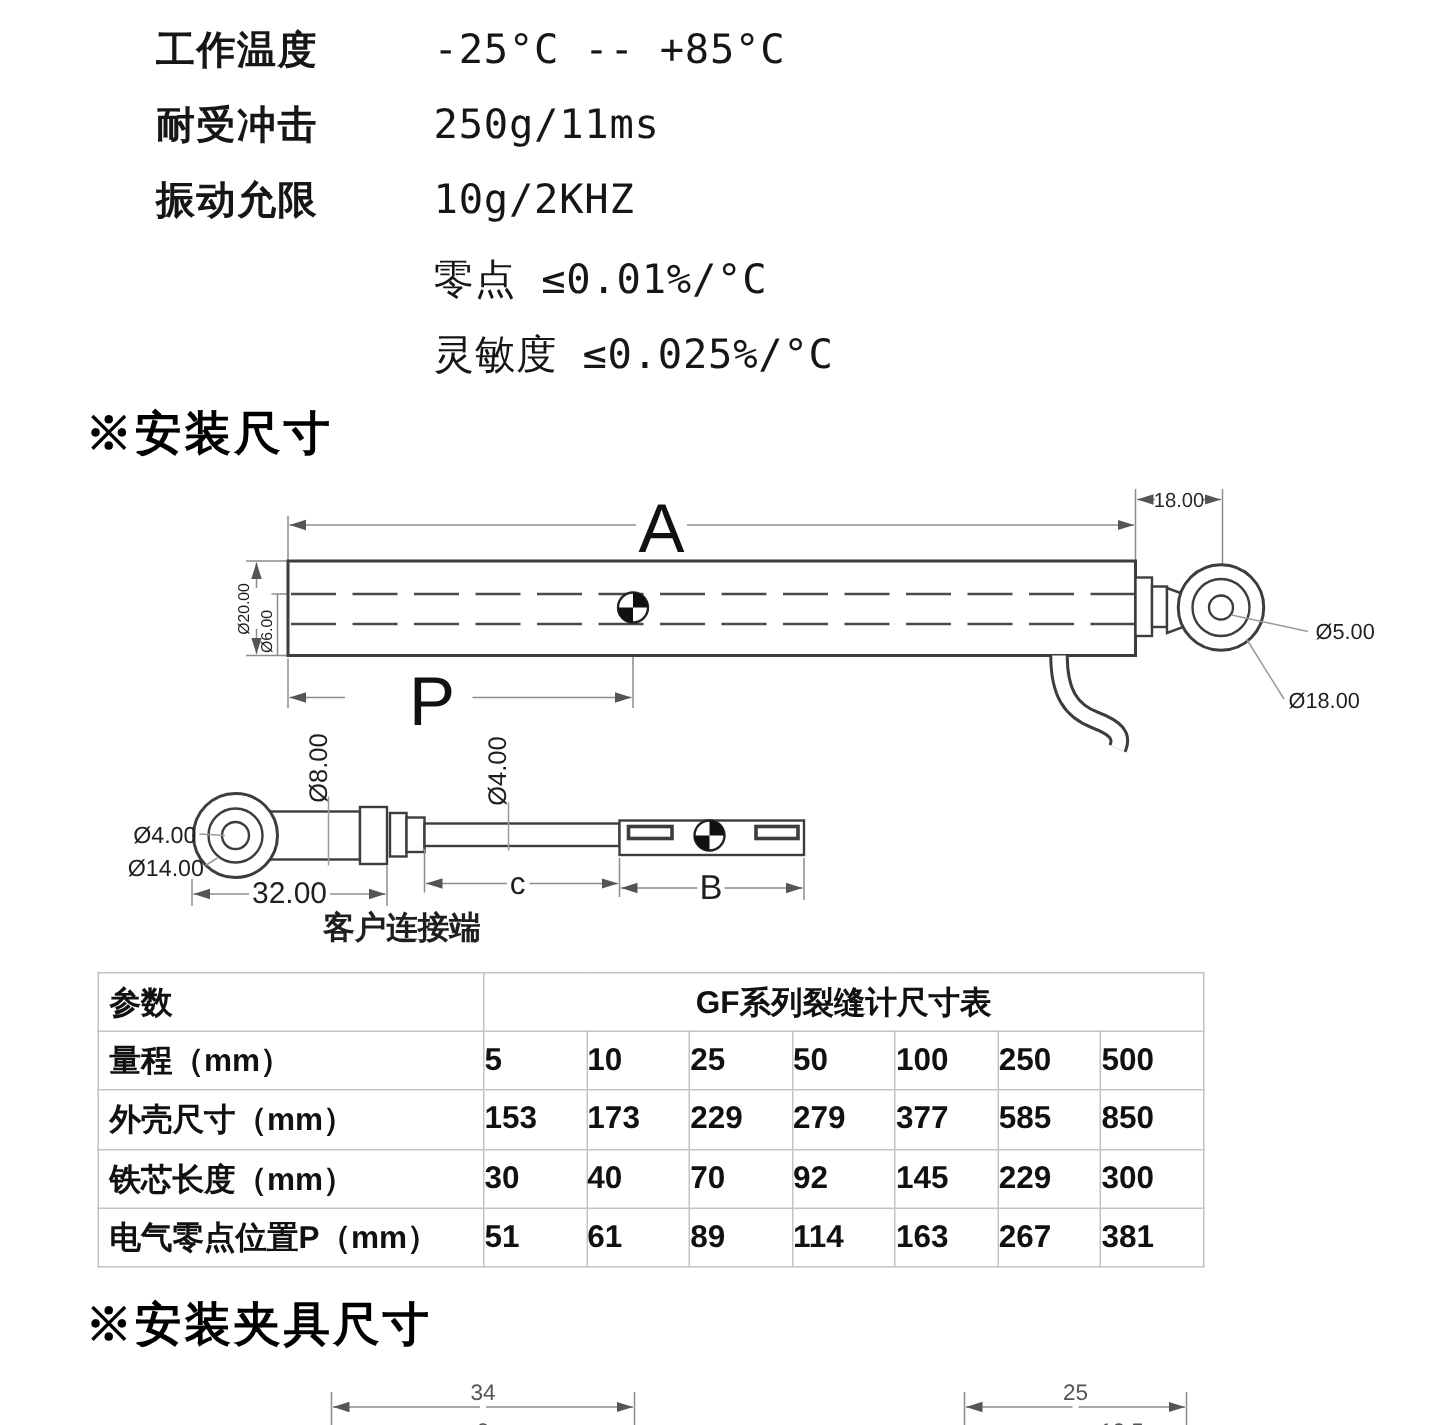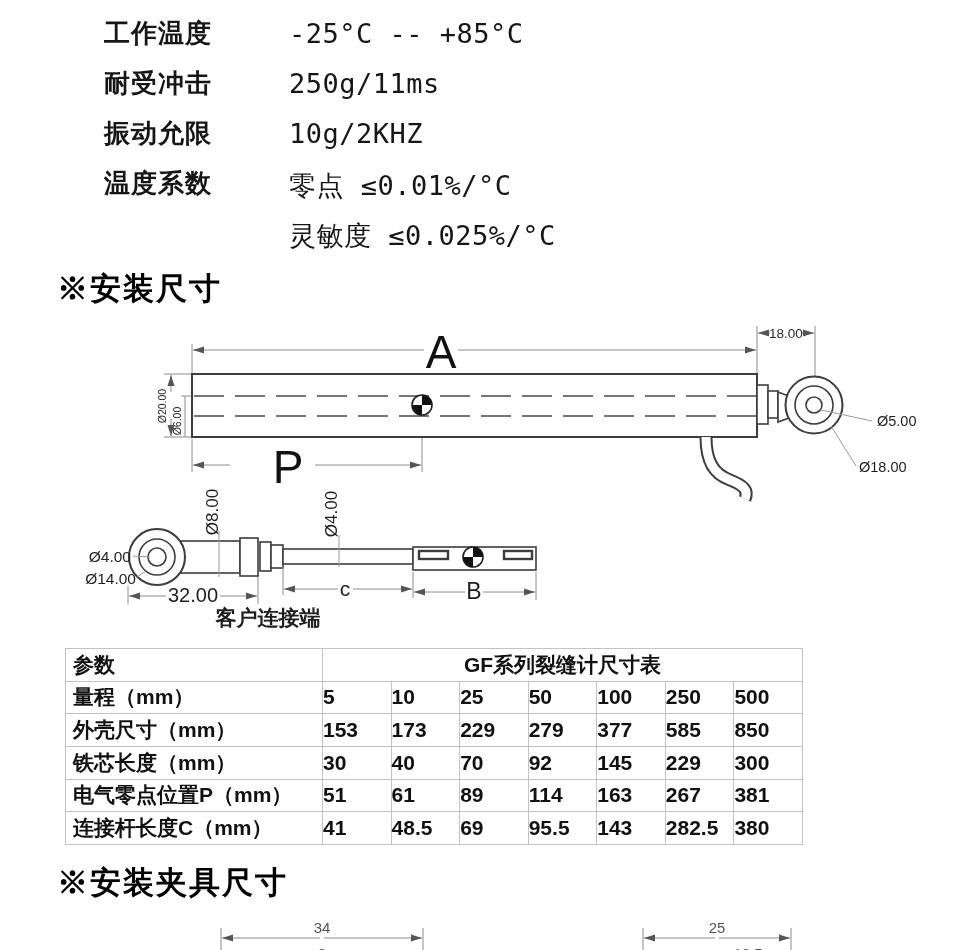--- a/index.html
+++ b/index.html
@@ -57,21 +57,20 @@
   </div>
   <div class="spec-row" style="top:66px">
     <span class="spec-label">耐受冲击</span>
     <span class="spec-value">250g/11ms</span>
   </div>
   <div class="spec-row" style="top:116px">
     <span class="spec-label">振动允限</span>
     <span class="spec-value">10g/2KHZ</span>
   </div>
   <div class="spec-row" style="top:166px">
-    <span class="spec-label">温度系数</span>
     <span class="spec-value">零点  ≤0.01%/°C</span>
   </div>
   <div class="spec-row" style="top:216px">
     <span class="spec-label"></span>
     <span class="spec-value">灵敏度  ≤0.025%/°C</span>
   </div>
 </div>
 
 <h2 class="section-heading" style="top:268px">※安装尺寸</h2>
 
@@ -246,30 +245,20 @@
   <tr>
     <td class="rowlabel">电气零点位置P（mm）</td>
     <td>51</td>
     <td>61</td>
     <td>89</td>
     <td>114</td>
     <td>163</td>
     <td>267</td>
     <td>381</td>
   </tr>
-  <tr>
-    <td class="rowlabel">连接杆长度C（mm）</td>
-    <td>41</td>
-    <td>48.5</td>
-    <td>69</td>
-    <td>95.5</td>
-    <td>143</td>
-    <td>282.5</td>
-    <td>380</td>
-  </tr>
 </tbody>
   </table>
 
 <h2 class="section-heading" style="top:862px">※安装夹具尺寸</h2>
 
 <svg class="drawing" style="top:905px" width="960" height="45" viewBox="0 0 960 45">
   <defs>
     <marker id="m3" markerWidth="12" markerHeight="9" refX="11" refY="4.5" orient="auto" markerUnits="userSpaceOnUse">
       <polygon points="11,4.5 0,1 0,8" fill="#555"></polygon>
     </marker>

